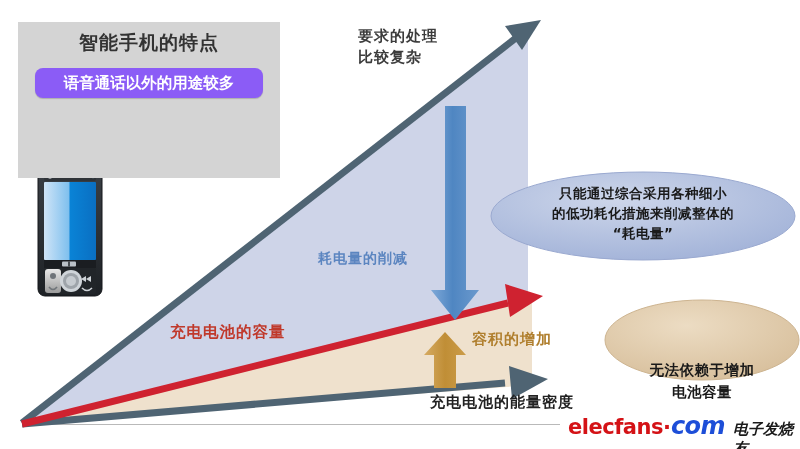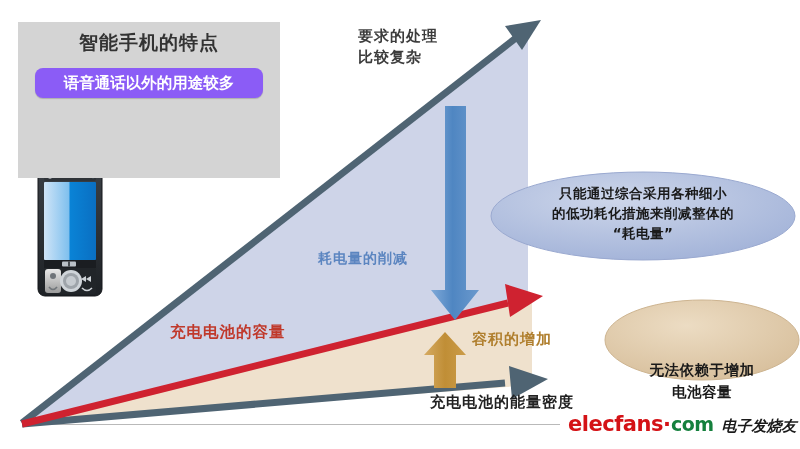--- a/index.html
+++ b/index.html
@@ -60,21 +60,21 @@
     line-height:22px;letter-spacing:.5px;margin-top:44px;
   }
 
   
   .wm{position:absolute;left:568px;top:412px;height:26px;
       display:flex;align-items:baseline;}
   .wm-main{font-size:21px;font-weight:bold;color:#d41216;
            font-family:"DejaVu Sans","Liberation Sans",sans-serif;
            letter-spacing:-.5px;}
   .wm-dot{color:#d41216;font-size:21px;font-weight:bold;}
-  .wm-com{font-size:19px;font-weight:bold;color:#15803d;letter-spacing:-.5px;}
+  .wm-com{font-size:24px;font-weight:bold;color:#1d4ed8;letter-spacing:-.5px;font-style:italic;}
   .wm-cn{font-size:15px;color:#1a1a1a;margin-left:8px;
          font-family:"DejaVu Sans","Liberation Sans",sans-serif;
          font-style:italic;font-weight:bold;}
 </style>
 </head>
 <body>
 
 <div id="stage">
 
   <svg id="svgroot" viewBox="0 0 800 449">

